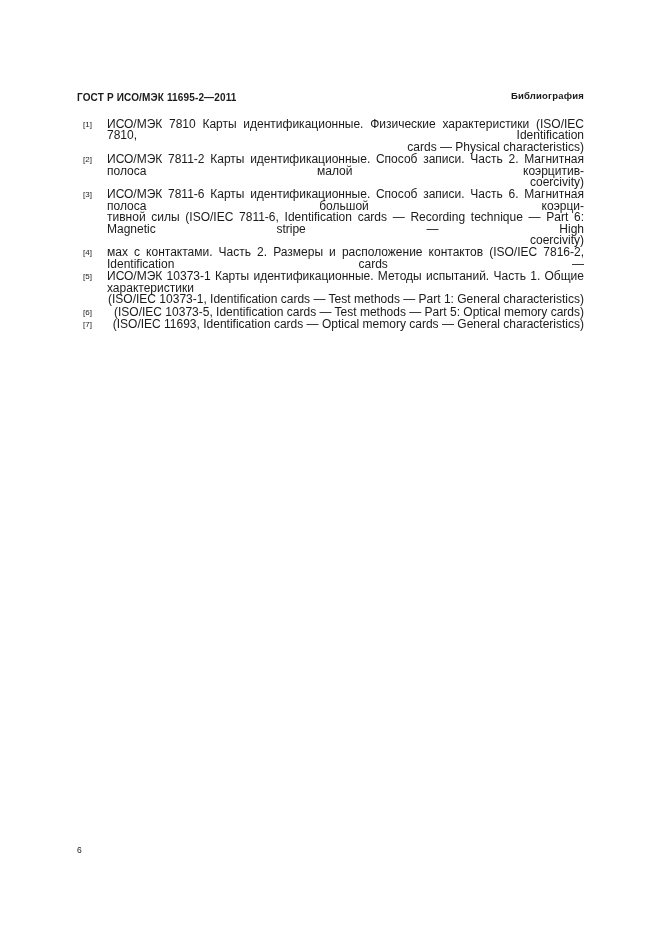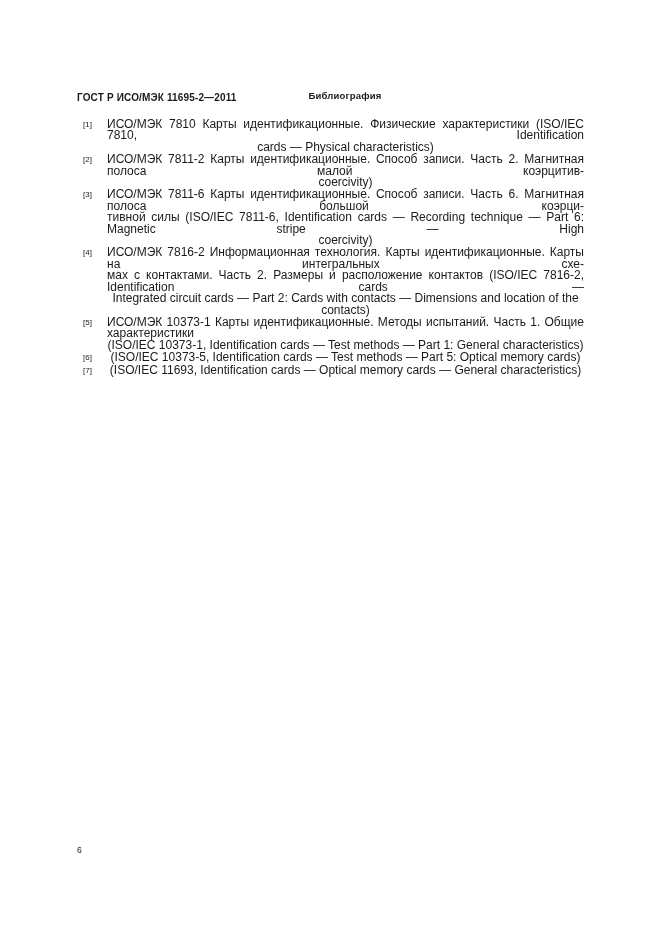--- a/index.html
+++ b/index.html
@@ -25,21 +25,21 @@
     letter-spacing: 0.15px;
     white-space: nowrap;
     margin-top: 28px;
   }
   .page-title {
     position: absolute;
     left: 106px;
     top: 90px;
     width: 478px;
     margin: 0;
-    text-align: center;
+    text-align: right;
     font-size: 9.5px;
     font-weight: bold;
     letter-spacing: 0.2px;
   }
   .bib-list {
     position: absolute;
     left: 83px;
     top: 119px;
     width: 501px;
   }
@@ -54,21 +54,21 @@
     font-size: 8px;
     line-height: 11.4px;
   }
   .bib-text {
     flex: 1 1 auto;
     width: 477px;
     font-size: 12px;
     line-height: 11.4px;
   }
   .bib-line {
-    text-align: center;
+    text-align: right;
   }
   .bib-line.fill {
     text-align: justify;
     text-align-last: justify;
   }
   .page-number {
     position: absolute;
     left: 77px;
     top: 845px;
     font-size: 8.5px;
@@ -106,23 +106,21 @@
       <div class="bib-text">
         <div class="bib-line fill">ИСО/МЭК 7811-6 Карты идентификационные. Способ записи. Часть 6. Магнитная полоса большой коэрци-</div>
         <div class="bib-line fill">тивной силы (ISO/IEC 7811-6, Identification cards — Recording technique — Part 6: Magnetic stripe — High</div>
         <div class="bib-line">coercivity)</div>
       </div>
     </div>
 
     <div class="bib-entry">
       <span class="bib-ref">[4]</span>
       <div class="bib-text">
-        <div class="bib-line fill">ИСО/МЭК 7816-2 Информационная технология. Карты идентификационные. Карты на интегральных схе-</div>
         <div class="bib-line fill">мах с контактами. Часть 2. Размеры и расположение контактов (ISO/IEC 7816-2, Identification cards —</div>
-        <div class="bib-line">Integrated circuit cards — Part 2: Cards with contacts — Dimensions and location of the contacts)</div>
       </div>
     </div>
 
     <div class="bib-entry">
       <span class="bib-ref">[5]</span>
       <div class="bib-text">
         <div class="bib-line fill">ИСО/МЭК 10373-1 Карты идентификационные. Методы испытаний. Часть 1. Общие характеристики</div>
         <div class="bib-line">(ISO/IEC 10373-1, Identification cards — Test methods — Part 1: General characteristics)</div>
       </div>
     </div>

